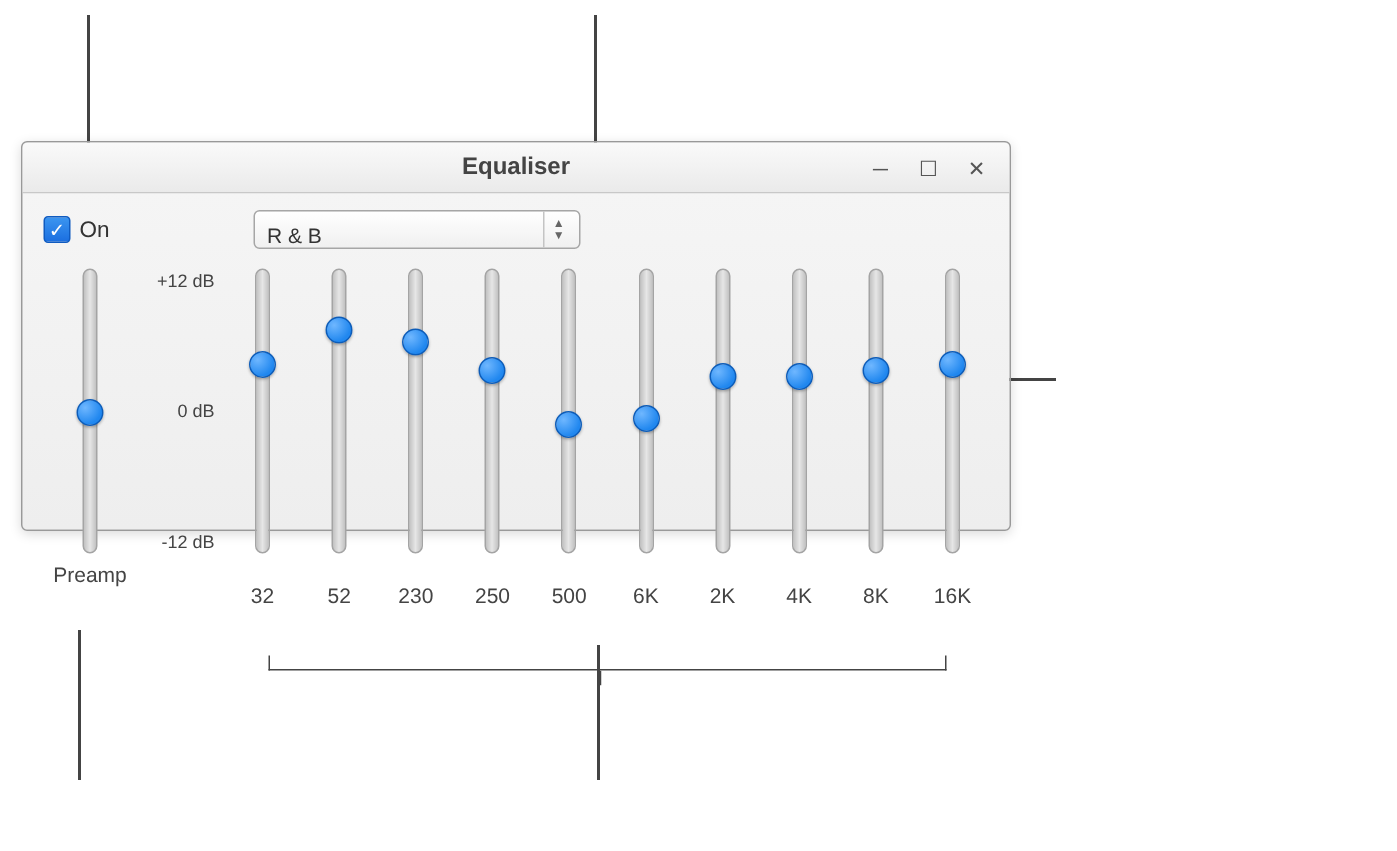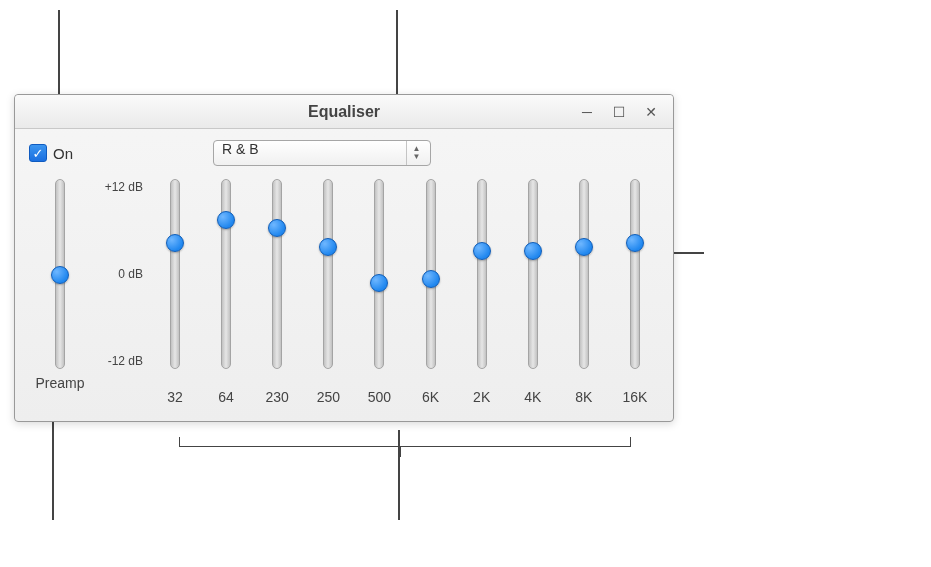--- a/index.html
+++ b/index.html
@@ -9,21 +9,21 @@
     width: 931px;
     height: 567px;
     position: relative;
   }
   .callout-line { position: absolute; z-index: 1; }
   .window {
     position: absolute;
     left: 14px;
     top: 94px;
     width: 660px;
-    height: 328px;
+    height: 260px;
     background: linear-gradient(#f6f6f6,#eeeeee);
     border: 1px solid #999;
     border-radius: 4px;
     box-shadow: 0 2px 8px rgba(0,0,0,0.15);
     z-index: 2;
   }
   .titlebar {
     height: 34px;
     background: linear-gradient(#fafafa,#eaeaea);
     border-bottom: 1px solid #c8c8c8;
@@ -85,26 +85,26 @@
     color: white;
     font-size: 13px;
   }
   .preset {
     flex: 0 0 218px;
     height: 26px;
     border: 1px solid #a6a6a6;
     border-radius: 4px;
     background: linear-gradient(#ffffff,#f0f0f0);
     display: flex;
-    align-items: flex-start;
+    align-items: flex-end;
     padding: 0 8px;
     font-size: 14px;
     color: #333;
     position: relative;
-    margin-left: 120px;
+    margin-left: 76px;
   }
   .preset-arrows {
     position: absolute;
     right: 4px;
     top: 0;
     height: 100%;
     width: 20px;
     display: flex;
     flex-direction: column;
     align-items: center;
@@ -259,21 +259,21 @@
           <div class="band">
             <div class="slider-track">
               <div class="slider-thumb" style="top: 63.3333px;"></div>
             </div>
             <div class="band-label">32</div>
           </div>
           <div class="band">
             <div class="slider-track">
               <div class="slider-thumb" style="top: 39.5833px;"></div>
             </div>
-            <div class="band-label">64</div>
+            <div class="band-label">52</div>
           </div>
           <div class="band">
             <div class="slider-track">
               <div class="slider-thumb" style="top: 47.5px;"></div>
             </div>
             <div class="band-label">230</div>
           </div>
           <div class="band">
             <div class="slider-track">
               <div class="slider-thumb" style="top: 67.2917px;"></div>

